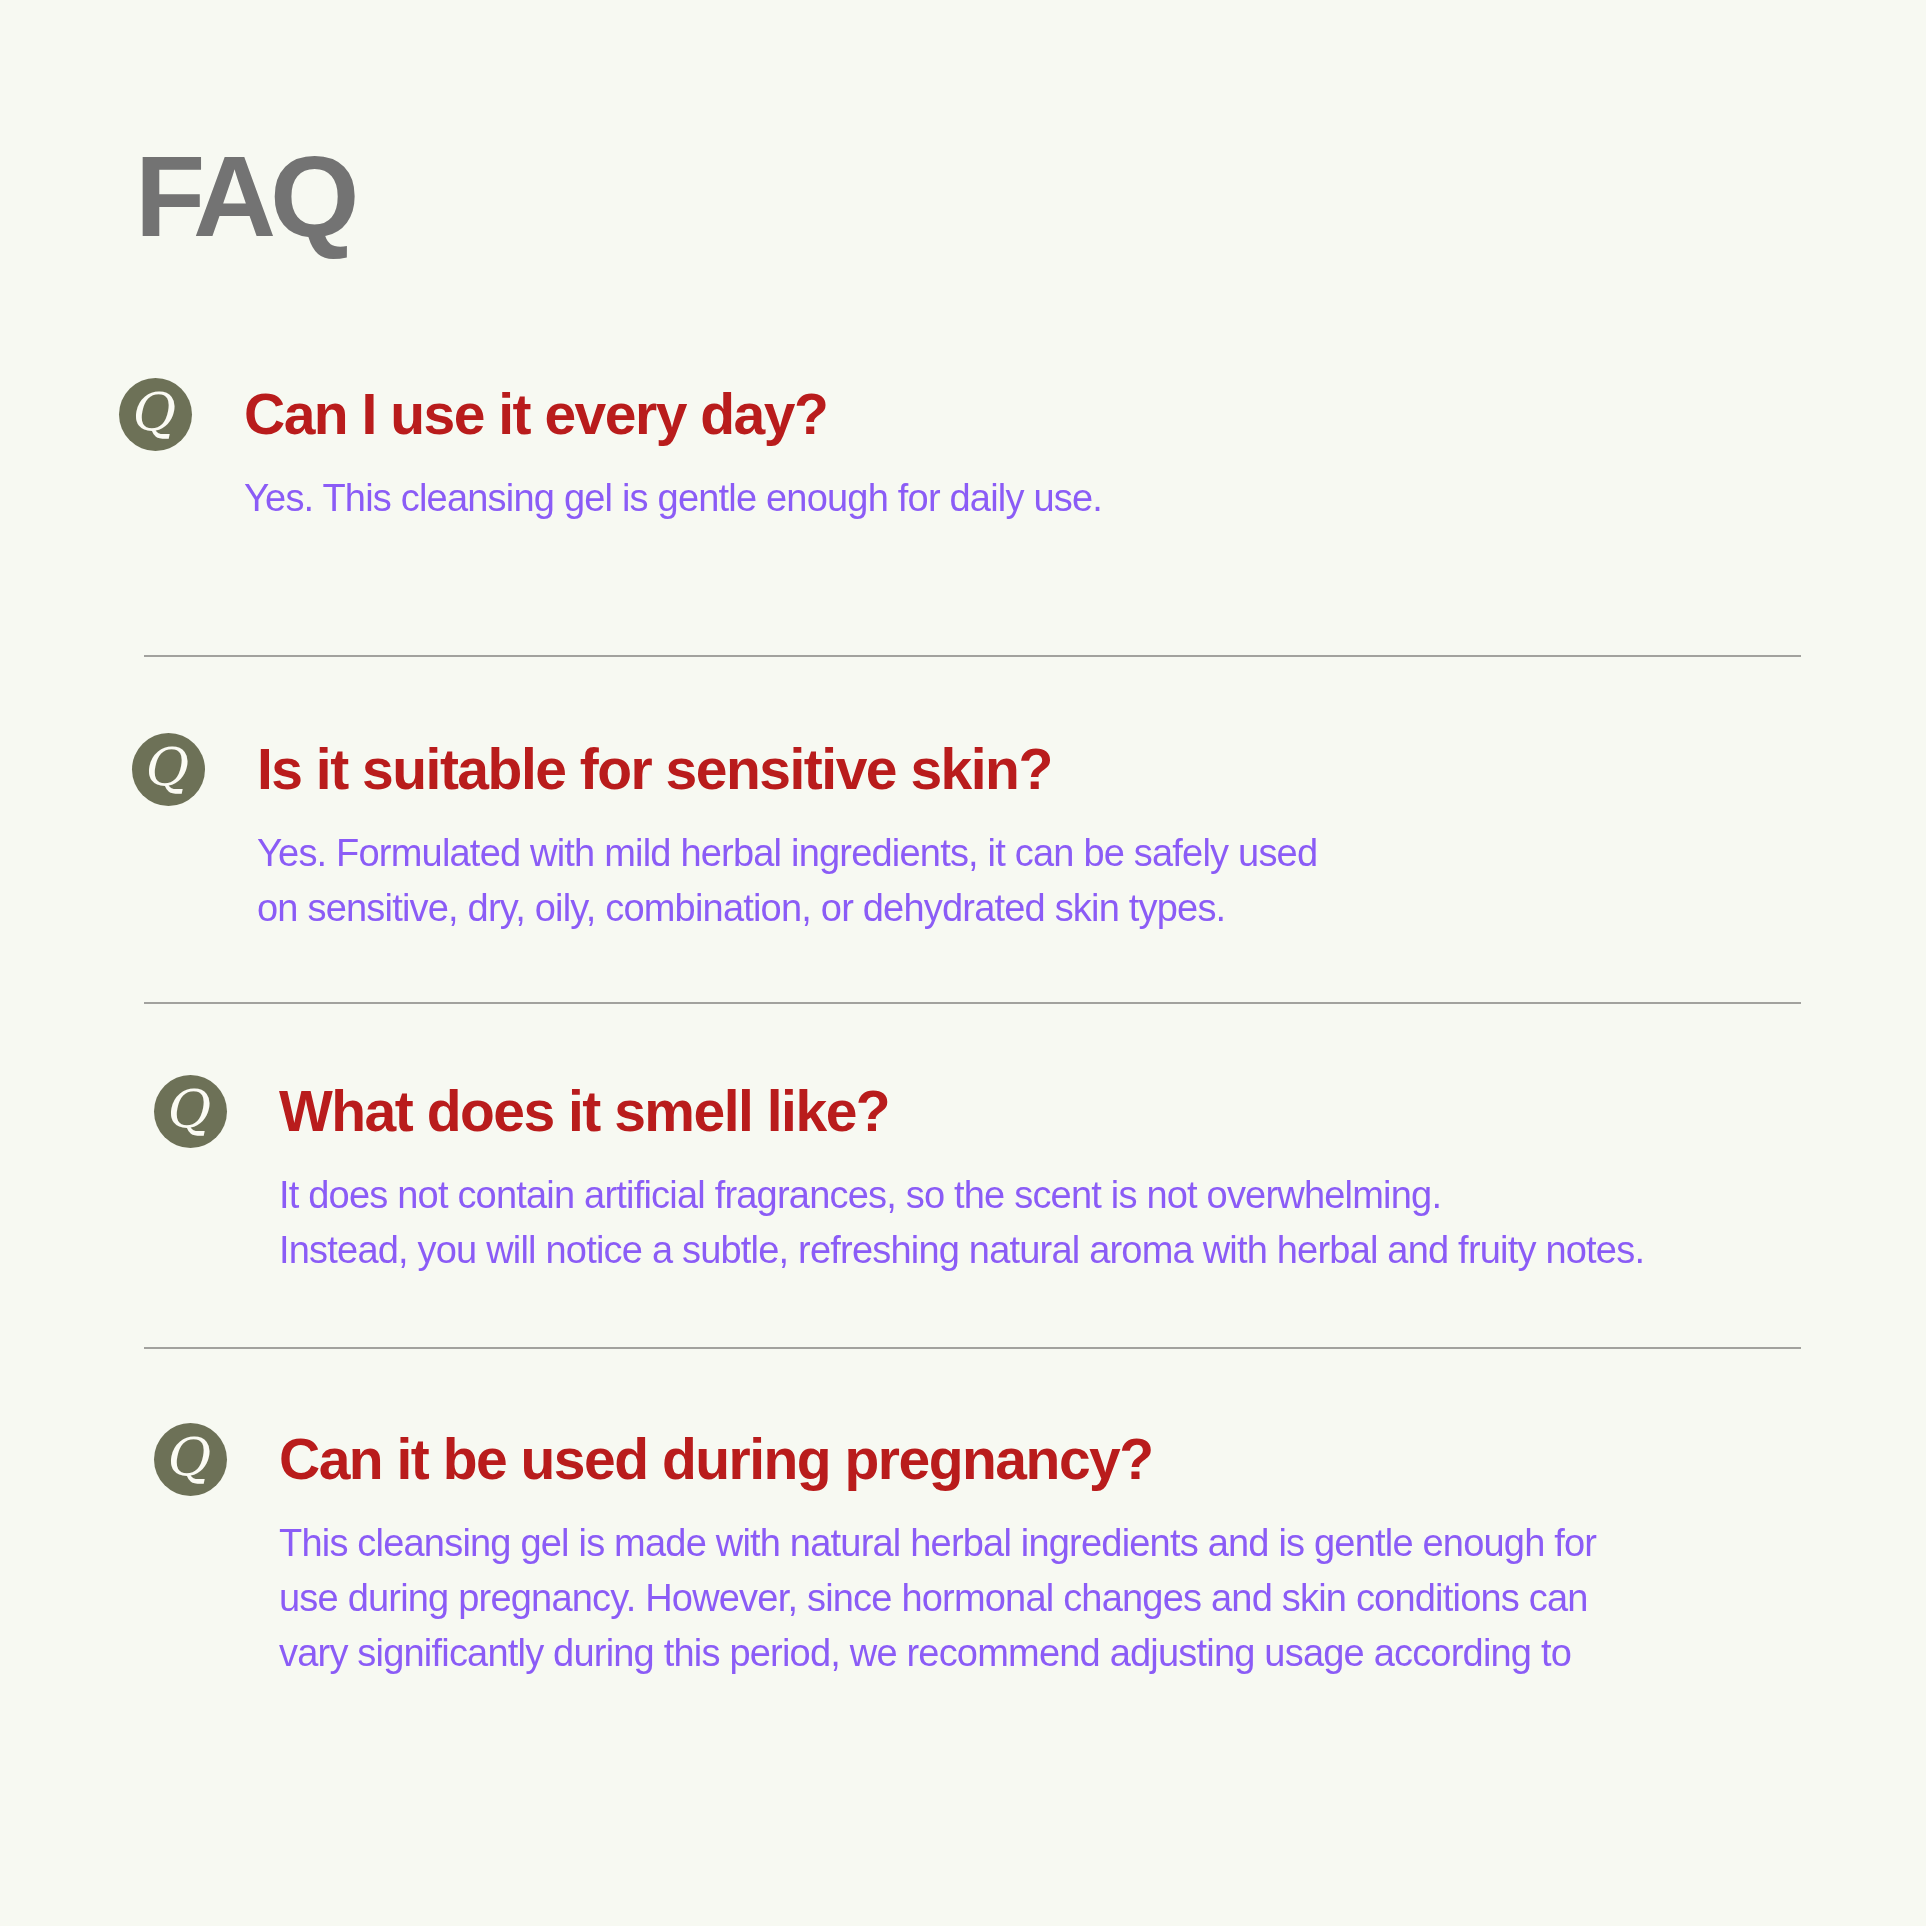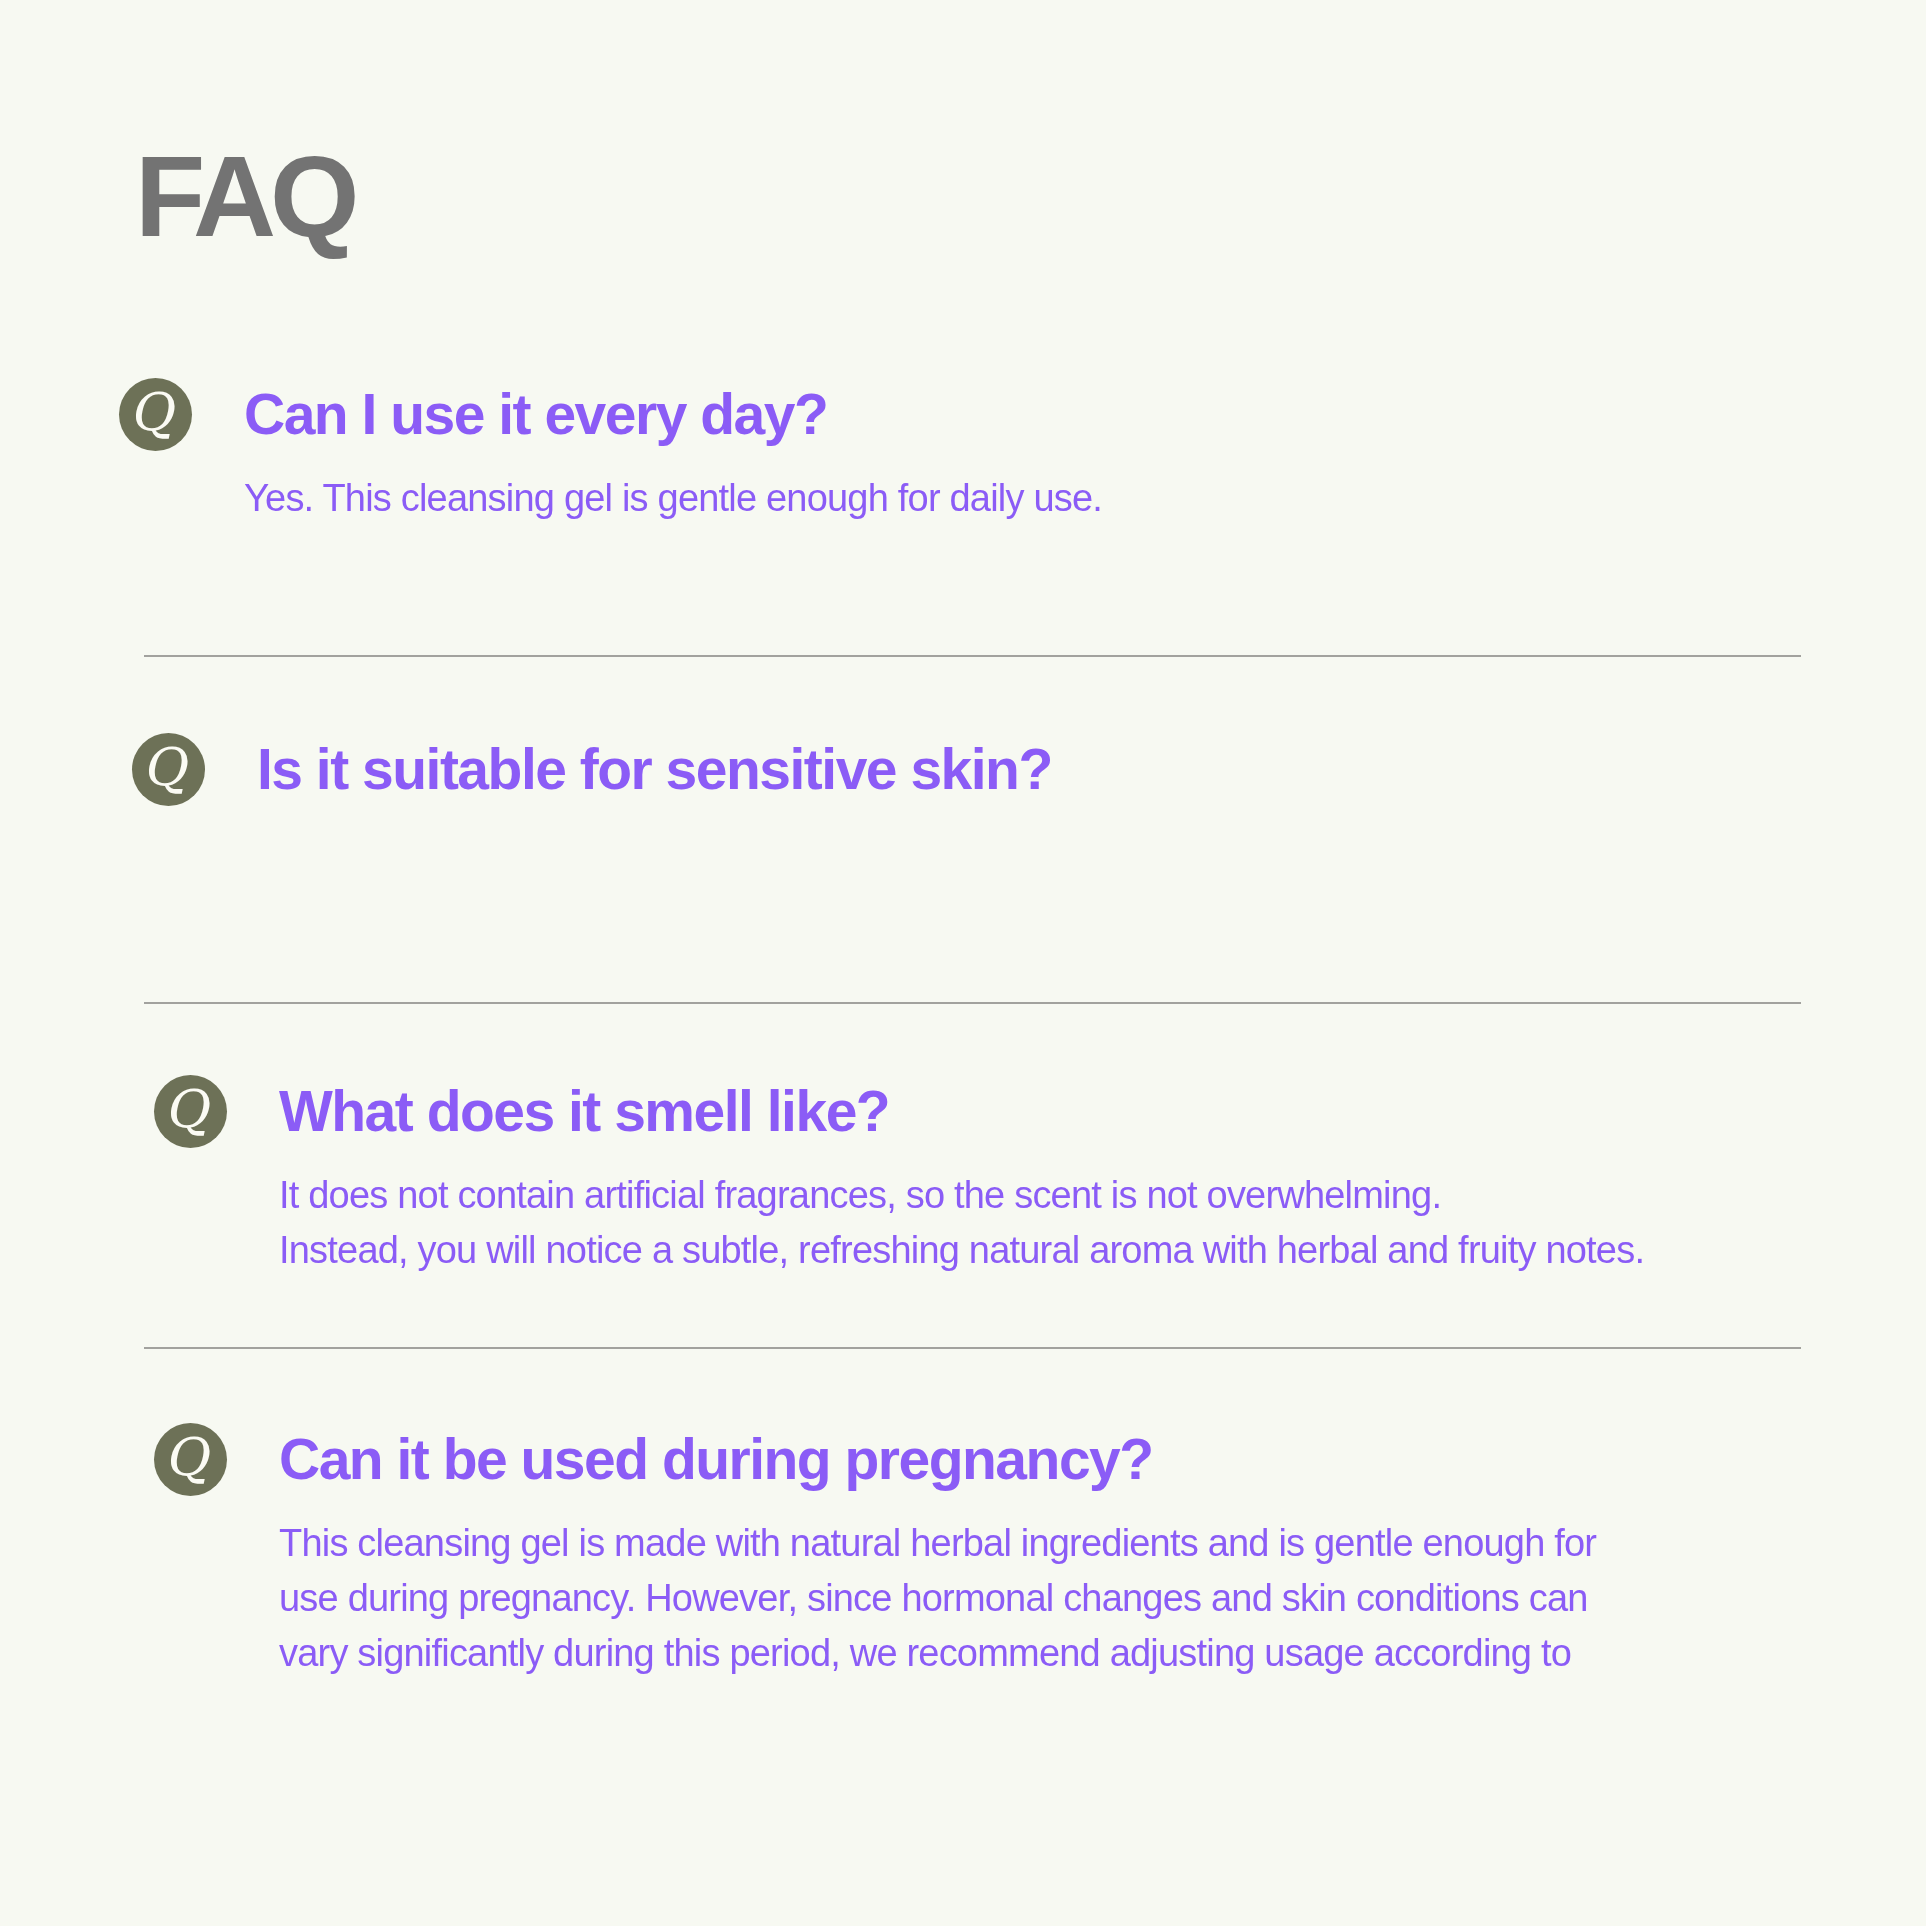--- a/index.html
+++ b/index.html
@@ -47,21 +47,21 @@
     justify-content: center;
   }
   .q-badge span {
     transform: translate(-1px, -3px);
   }
   .question {
     font-size: 57px;
     font-weight: 700;
     line-height: 73px;
     letter-spacing: -1.5px;
-    color: #8b5cf6;
+    color: #b91c1c;
     white-space: nowrap;
   }
   .answer {
     margin-top: 20px;
     font-size: 38px;
     letter-spacing: -0.8px;
     color: #8b5cf6;
   }
   .answer-line {
     line-height: 55px;
@@ -98,20 +98,24 @@
   </div>
 
   <div class="divider d1"></div>
 
   <div class="section s2">
     <div class="q-badge">
       <span>Q</span>
     </div>
     <div class="q-content">
       <div class="question">Is it suitable for sensitive skin?</div>
+      <div class="answer">
+        <div class="answer-line">Yes. Formulated with mild herbal ingredients, it can be safely used</div>
+        <div class="answer-line">on sensitive, dry, oily, combination, or dehydrated skin types.</div>
+      </div>
     </div>
   </div>
 
   <div class="divider d2"></div>
 
   <div class="section s3">
     <div class="q-badge">
       <span>Q</span>
     </div>
     <div class="q-content">

